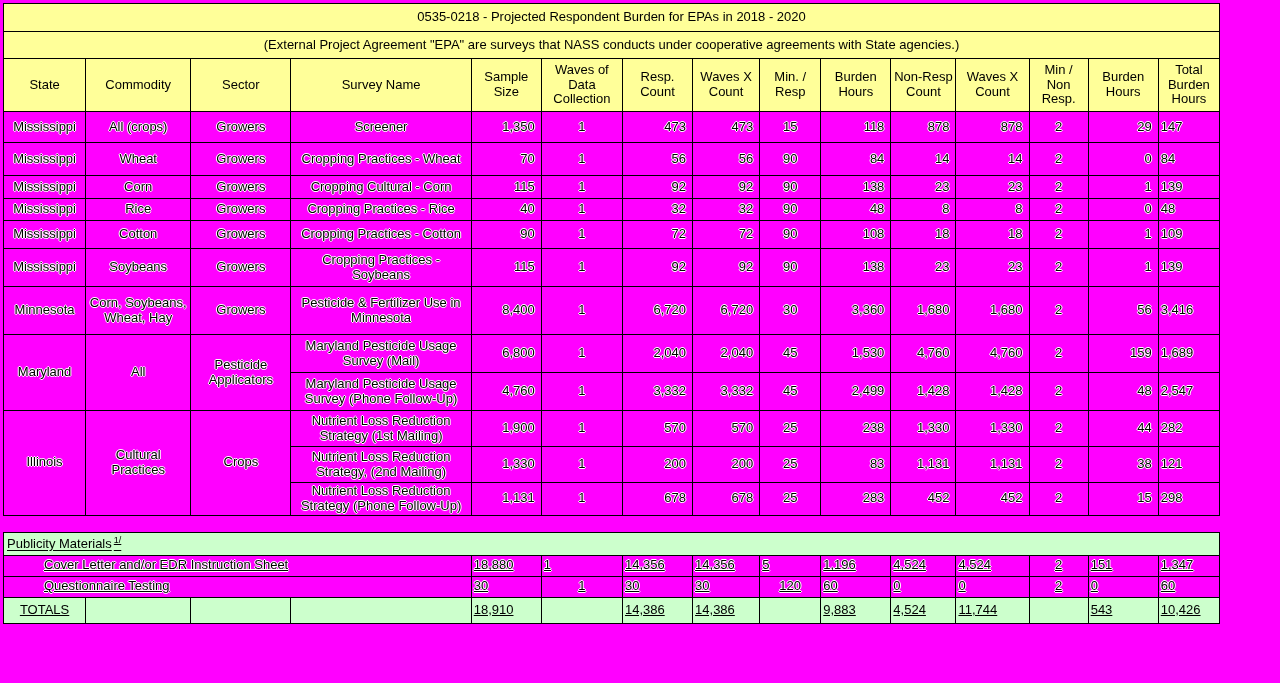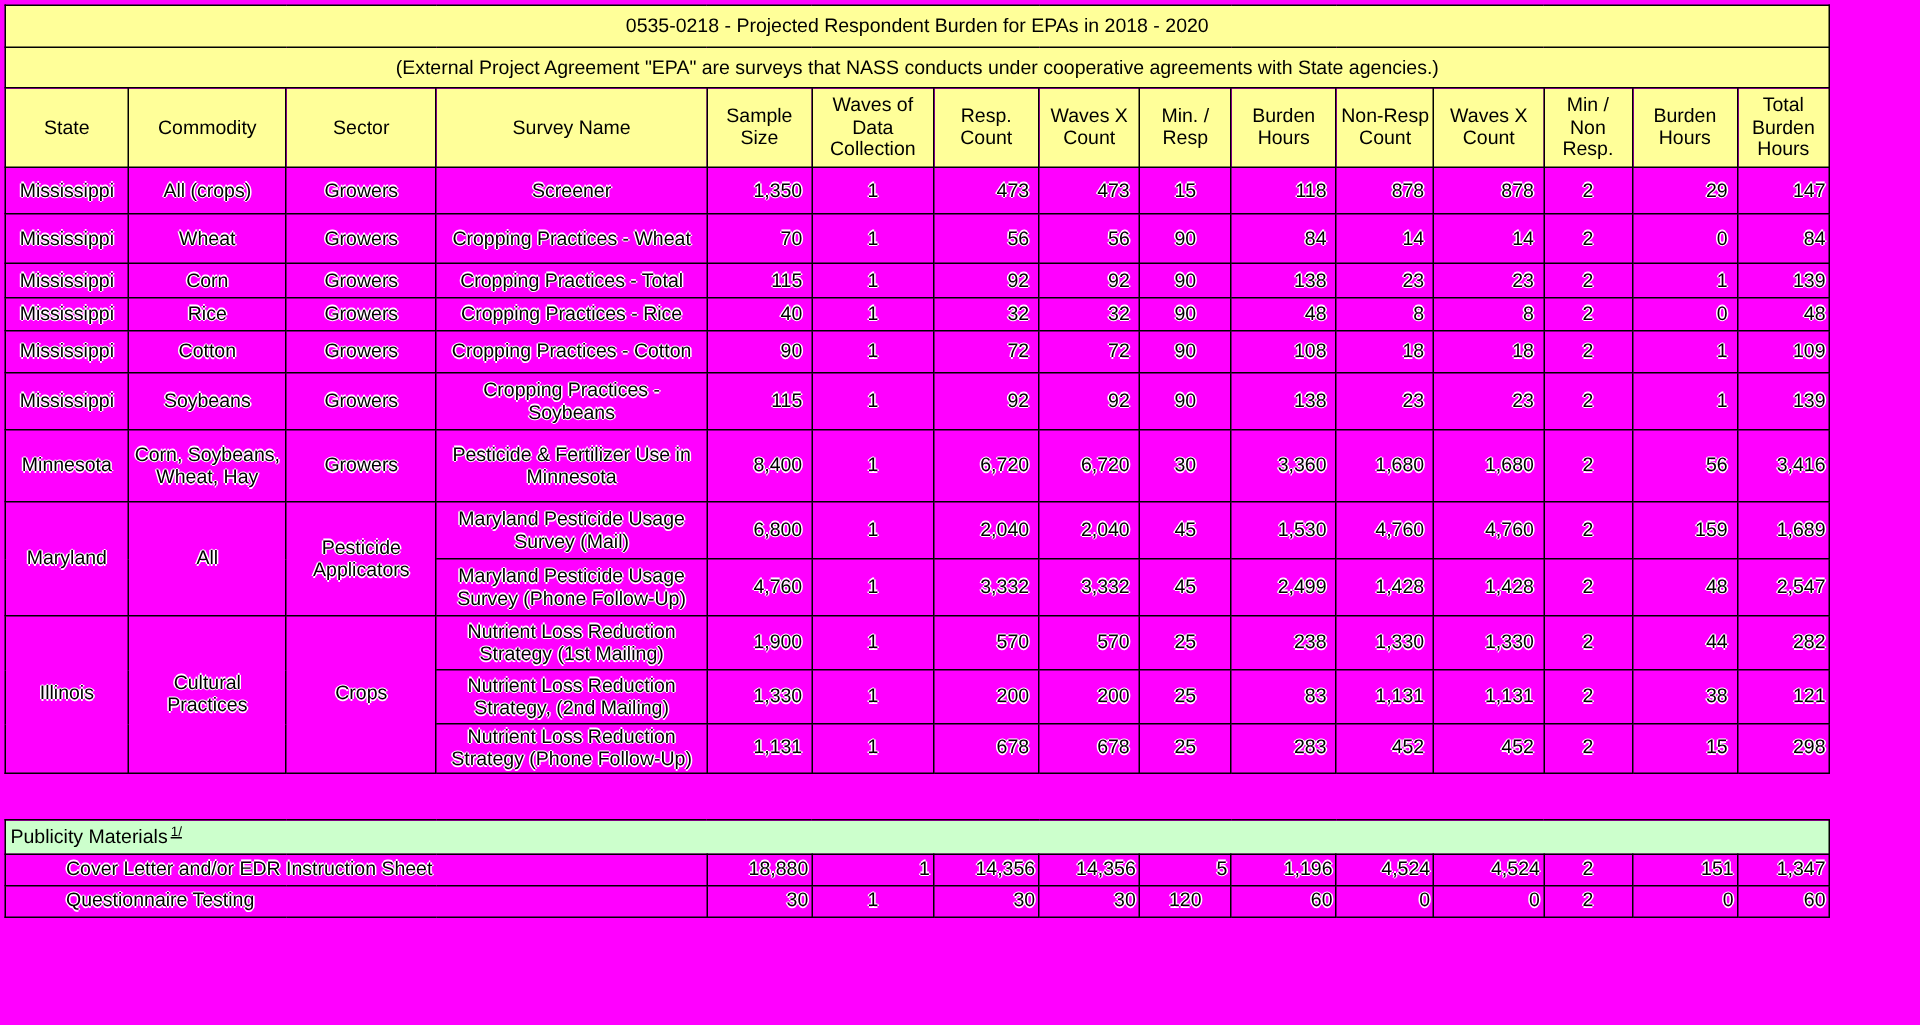--- a/index.html
+++ b/index.html
@@ -34,23 +34,23 @@
   .subtitle-row th { height: 27px; }
   .header-row th { height: 53px; }
   
   .data-row td { background: #ff00ff; }
   .halo {
     color: #000;
     text-shadow: -1px 0 0 #fff, 1px 0 0 #fff, 0 -1px 0 #fff, 0 1px 0 #fff;
   }
   .num { text-align: right; padding-right: 6px; }
   .ctr { text-align: center; }
-  .tight { text-align: right; padding-right: 2px; }
+  .tight { text-align: left; padding-right: 2px; }
   
-  .summary { margin-top: 30px; }
+  .summary { margin-top: 16px; text-decoration: underline; }
   .section-row td {
     background: #ccffcc;
     text-align: left;
     padding-left: 3px;
     height: 23px;
   }
   .mag-row td { background: #ff00ff; height: 21px; }
   .mag-row td.row-label { text-align: left; padding-left: 40px; }
   .totals-row td { background: #ccffcc; height: 26px; }
   .totals-row td.tight { padding-right: 3px; }
@@ -147,21 +147,21 @@
         <td class="halo num">14</td>
         <td class="halo num">14</td>
         <td class="halo ctr">2</td>
         <td class="halo num">0</td>
         <td class="halo tight">84</td>
       </tr>
       <tr class="data-row" style="height:23px">
         <td class="halo ctr">Mississippi</td>
         <td class="halo ctr">Corn</td>
         <td class="halo ctr">Growers</td>
-        <td class="halo ctr">Cropping Practices - Total</td>
+        <td class="halo ctr">Cropping Cultural - Corn</td>
         <td class="halo num">115</td>
         <td class="halo ctr">1</td>
         <td class="halo num">92</td>
         <td class="halo num">92</td>
         <td class="halo ctr">90</td>
         <td class="halo num">138</td>
         <td class="halo num">23</td>
         <td class="halo num">23</td>
         <td class="halo ctr">2</td>
         <td class="halo num">1</td>
@@ -357,17 +357,34 @@
         <td class="halo tight">30</td>
         <td class="halo tight">30</td>
         <td class="halo ctr">120</td>
         <td class="halo tight">60</td>
         <td class="halo tight">0</td>
         <td class="halo tight">0</td>
         <td class="halo ctr">2</td>
         <td class="halo tight">0</td>
         <td class="halo tight">60</td>
       </tr>
+      <tr class="totals-row">
+        <td class="ctr">TOTALS</td>
+        <td></td>
+        <td></td>
+        <td></td>
+        <td class="tight">18,910</td>
+        <td></td>
+        <td class="tight">14,386</td>
+        <td class="tight">14,386</td>
+        <td></td>
+        <td class="tight">9,883</td>
+        <td class="tight">4,524</td>
+        <td class="tight">11,744</td>
+        <td></td>
+        <td class="tight">543</td>
+        <td class="tight">10,426</td>
+      </tr>
     </tbody>
   </table>
 
 
 </div>
 
 </body></html>

